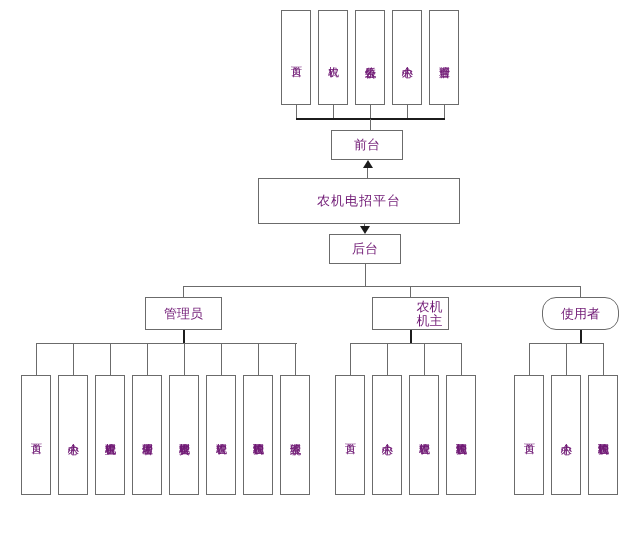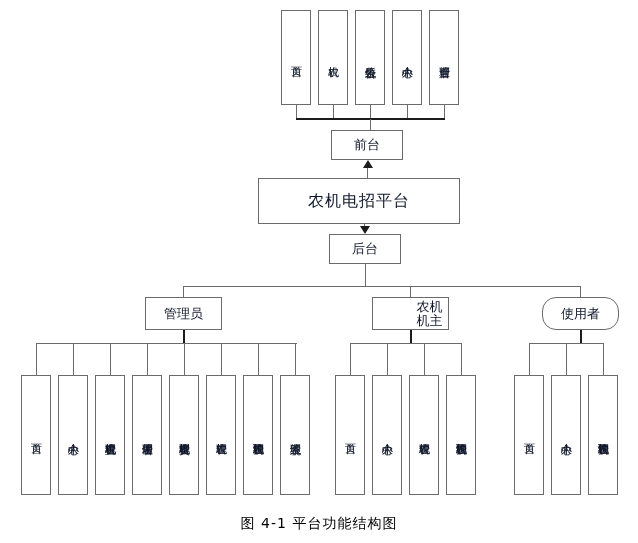--- a/index.html
+++ b/index.html
@@ -20,36 +20,36 @@
   }
   .box {
     position: absolute;
     box-sizing: border-box;
     border: 1px solid #6b6b6b;
     background: #ffffff;
     display: flex;
     align-items: center;
     justify-content: center;
     text-align: center;
-    color: #0f172a;
+    color: #701a75;
     line-height: 1.02;
   }
   
   .vbox {
     writing-mode: vertical-rl;
     text-orientation: upright;
     font-size: 11px;
     letter-spacing: 0px;
     padding: 2px 0;
   }
   .hbox {
     font-size: 13px;
   }
   .bigbox {
-    font-size: 16px;
+    font-size: 13px;
     letter-spacing: 1px;
   }
   .line {
     position: absolute;
     background: #6b6b6b;
   }
   .line.h { height: 1px; }
   .line.v { width: 1px; }
   .line.thick-h { height: 2px; background: #1c1c1c; }
   .line.thick-v { width: 2px; background: #1c1c1c; }
@@ -149,15 +149,14 @@
   <div class="line thick-v" style="left:580px; top:330px; height:13px;"></div>
   <div class="line h" style="left:529px; top:343px; width:74px;"></div>
   <div class="line v" style="left:529px; top:343px; height:32px;"></div>
   <div class="line v" style="left:566px; top:343px; height:32px;"></div>
   <div class="line v" style="left:603px; top:343px; height:32px;"></div>
 
   <div class="box vbox" style="left:514px; top:375px; width:30px; height:120px;">首页</div>
   <div class="box vbox" style="left:551px; top:375px; width:30px; height:120px;">个人中心</div>
   <div class="box vbox" style="left:588px; top:375px; width:30px; height:120px;">农机预约管理</div>
 
-  <div class="caption" style="left:0; top:515px;">图 4-1 平台功能结构图</div>
 
 </div>
 
 </body></html>

